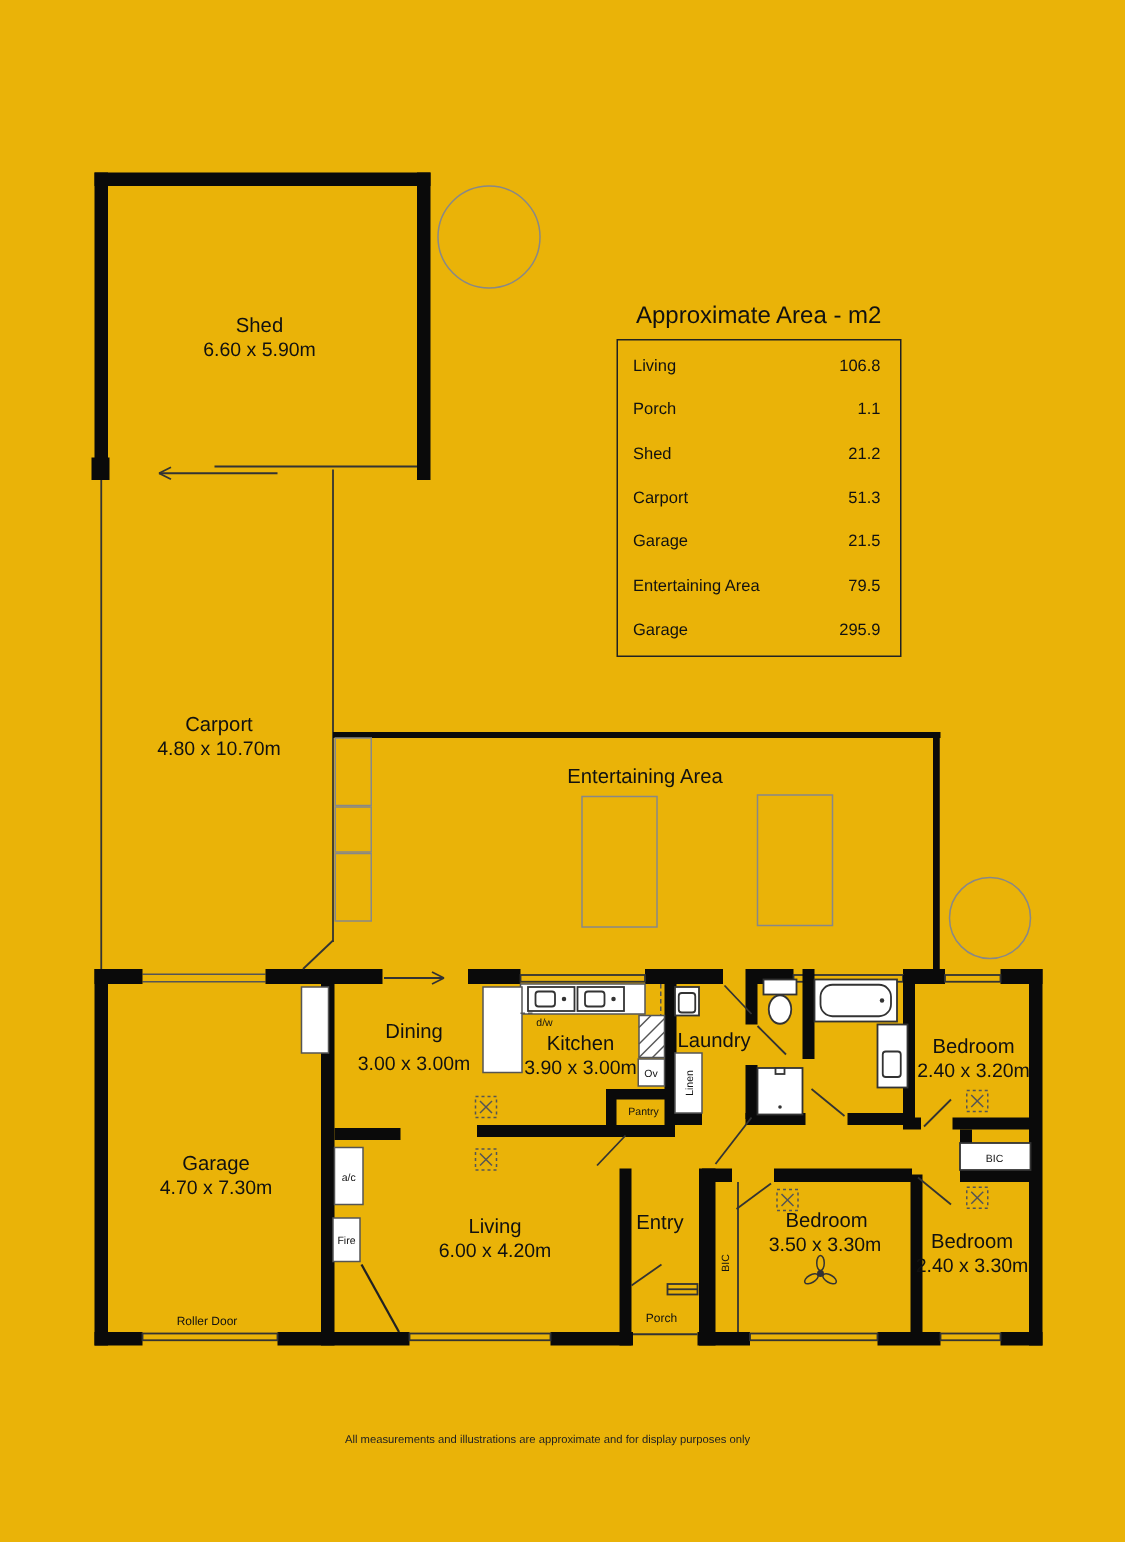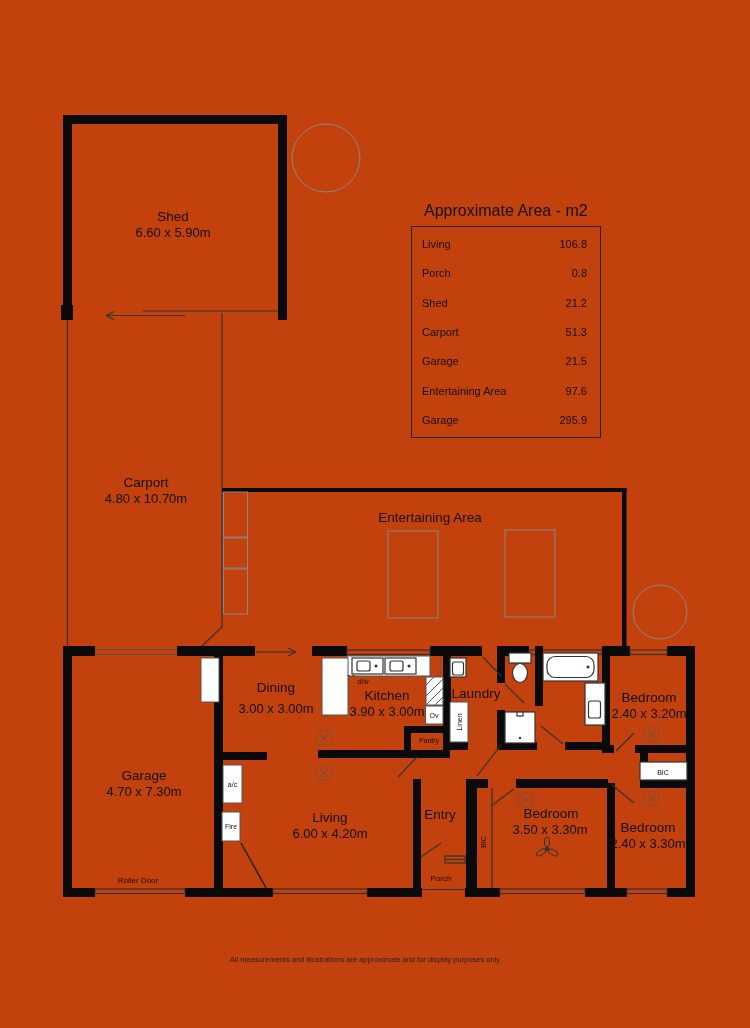--- a/index.html
+++ b/index.html
@@ -1,16 +1,16 @@
 <!DOCTYPE html>
 <html><head>
 <meta charset="utf-8">
 <style>
   html,body{margin:0;padding:0;background:#fff;}
-  #page{position:relative;width:750px;height:1028px;background:#c2410c;overflow:hidden;
+  #page{position:relative;width:750px;height:1028px;background:#eab308;overflow:hidden;
         font-family:"Liberation Sans", sans-serif;}
   #plan{position:absolute;left:0;top:0;}
   #plan text{font-family:"Liberation Sans", sans-serif;fill:#111;}
   .room-name{font-size:13.5px;}
   .room-dims{font-size:13px;}
   .tiny{font-size:7px;}
   .tiny8{font-size:8px;}
   .w{fill:#0a0a0a;}
   .thin{stroke:#333;stroke-width:1.2;fill:none;}
   .thin2{stroke:#555;stroke-width:1;fill:none;}
@@ -260,37 +260,37 @@
 </svg>
 
   <div id="area-table-title">Approximate Area - m2</div>
   <div id="area-table">
     <div class="tr">
         <span>Living</span>
         <span>106.8</span>
       </div>
     <div class="tr">
         <span>Porch</span>
-        <span>0.8</span>
+        <span>1.1</span>
       </div>
     <div class="tr">
         <span>Shed</span>
         <span>21.2</span>
       </div>
     <div class="tr">
         <span>Carport</span>
         <span>51.3</span>
       </div>
     <div class="tr">
         <span>Garage</span>
         <span>21.5</span>
       </div>
     <div class="tr">
         <span>Entertaining Area</span>
-        <span>97.6</span>
+        <span>79.5</span>
       </div>
     <div class="tr">
         <span>Garage</span>
         <span>295.9</span>
       </div>
   </div>
 
   <div id="footer">All measurements and illustrations are approximate and for display purposes only</div>
 </div>
 

